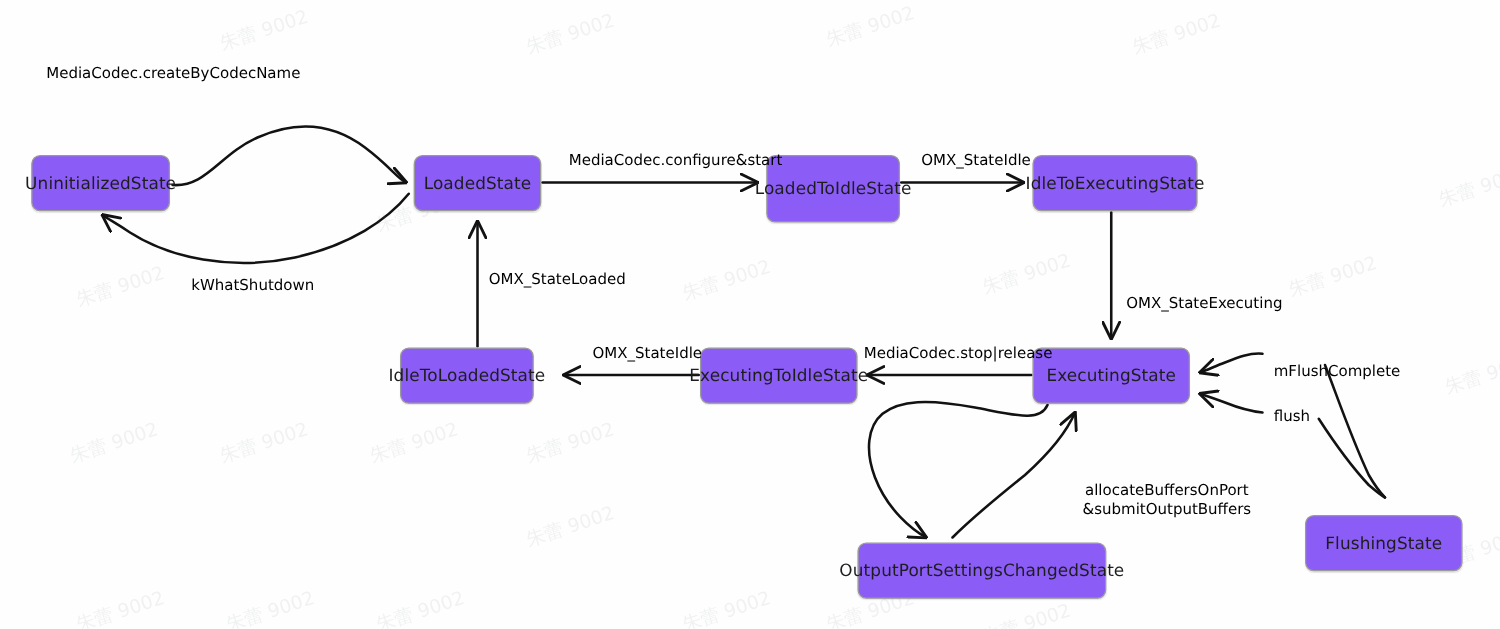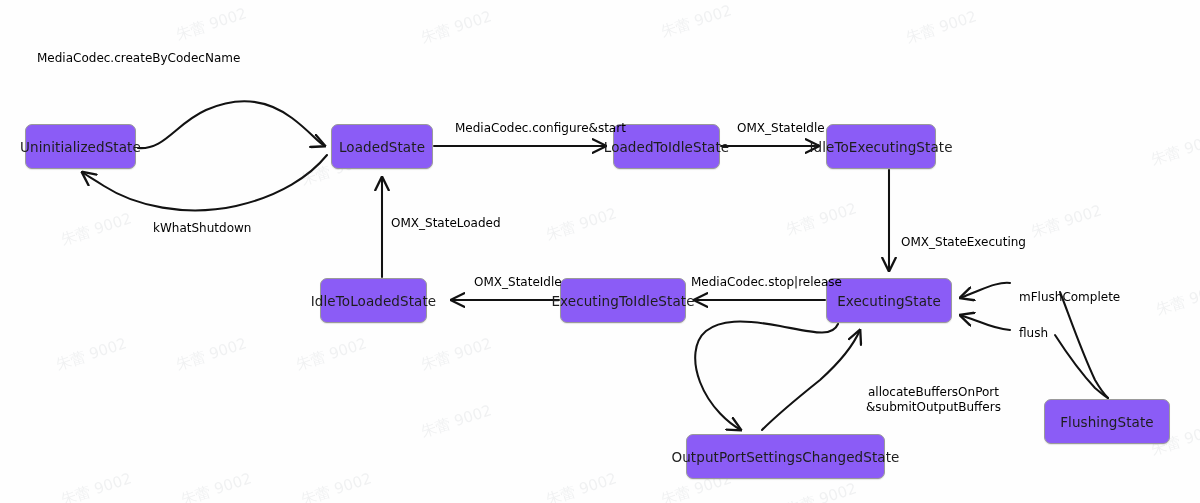--- a/index.html
+++ b/index.html
@@ -125,36 +125,36 @@
       <path d="M 1055 335 C 1066 352 1080 372 1095 388 C 1102 394 1106 397 1108 398"></path>
     </g>
   </svg>
 
   <div class="node" style="left:25px;top:124px;width:111px;height:45px;">
     <span>UninitializedState</span>
   </div>
   <div class="node" style="left:331px;top:124px;width:102px;height:45px;">
     <span>LoadedState</span>
   </div>
-  <div class="node" style="left:613px;top:124px;width:107px;height:45px;">
+  <div class="node" style="left:613px;top:124px;width:107px;height:54px;">
     <span>LoadedToIdleState</span>
   </div>
-  <div class="node" style="left:826px;top:124px;width:110px;height:45px;">
+  <div class="node" style="left:826px;top:124px;width:132px;height:45px;">
     <span>IdleToExecutingState</span>
   </div>
   <div class="node" style="left:320px;top:278px;width:107px;height:45px;">
     <span>IdleToLoadedState</span>
   </div>
   <div class="node" style="left:560px;top:278px;width:126px;height:45px;">
     <span>ExecutingToIdleState</span>
   </div>
   <div class="node" style="left:826px;top:278px;width:126px;height:45px;">
     <span>ExecutingState</span>
   </div>
-  <div class="node" style="left:1044px;top:399px;width:126px;height:45px;">
+  <div class="node" style="left:1044px;top:412px;width:126px;height:45px;">
     <span>FlushingState</span>
   </div>
   <div class="node" style="left:686px;top:434px;width:199px;height:45px;">
     <span>OutputPortSettingsChangedState</span>
   </div>
 
   <div class="edge-label" style="left:37px;top:51px;">MediaCodec.createByCodecName</div>
   <div class="edge-label" style="left:153px;top:221px;">kWhatShutdown</div>
   <div class="edge-label" style="left:455px;top:121px;">MediaCodec.configure&amp;start</div>
   <div class="edge-label" style="left:737px;top:121px;">OMX_StateIdle</div>

